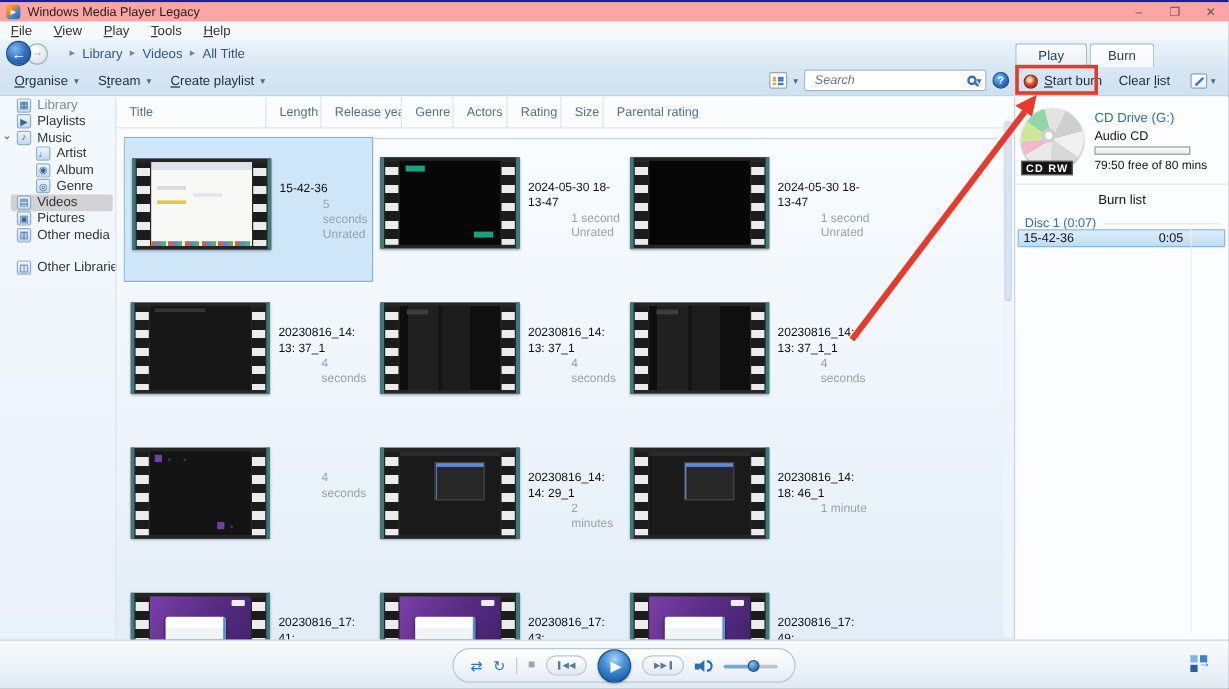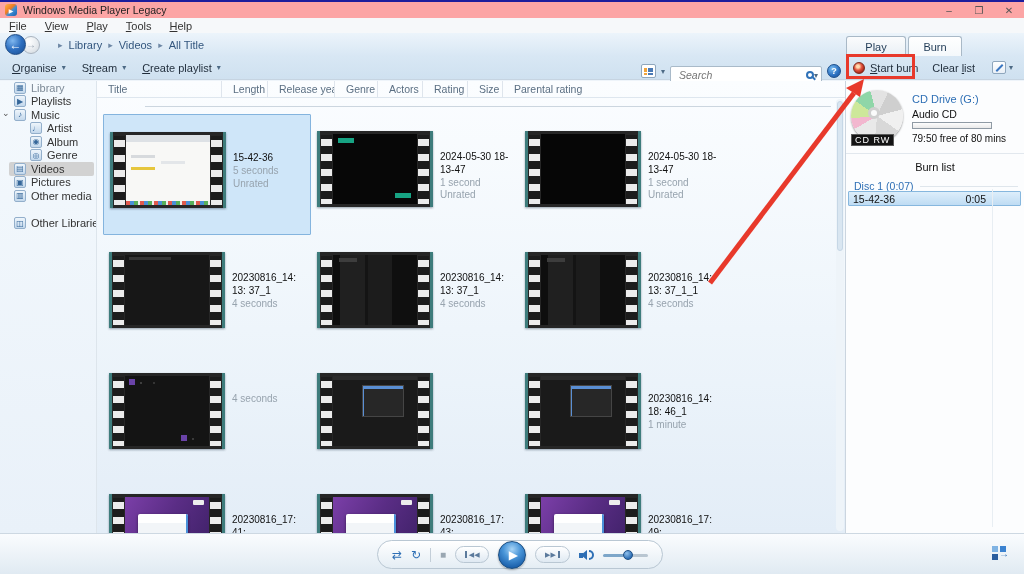--- a/index.html
+++ b/index.html
@@ -49,21 +49,21 @@
   .tool-left{position:absolute;left:6px;top:0;height:23px;display:flex;align-items:center;
     gap:4px;font-size:11px;color:#1f2c3a;}
   .tool-btn{display:flex;align-items:center;gap:5px;padding:0 6px;height:19px;}
   .caret{font-size:8px;color:#4d6largecolor:#4d6largecolor;color:#4d6a85;}
   .search-cluster{position:absolute;right:183px;top:2px;display:flex;align-items:center;gap:5px;}
   .viewico{width:15px;height:14px;border:1px solid #8fa7bd;background:#fff;border-radius:2px;
     display:flex;flex-direction:column;justify-content:space-evenly;padding:2px;}
   .viewico i{display:block;height:2px;
     background:linear-gradient(90deg,#f0a43c 0 3px,rgba(0,0,0,0) 3px 4px,#4a7ab5 4px 100%);}
   .searchbox{width:152px;height:18px;border:1px solid #a9bac9;border-radius:2px;background:#fff;
-    display:flex;align-items:center;padding:0 3px 0 6px;margin-top:8px;}
+    display:flex;align-items:center;padding:0 3px 0 6px;}
   .searchbox input{border:none;outline:none;flex:1;font-size:10.5px;font-style:italic;
     color:#8a8a8a;background:transparent;min-width:0;font-family:inherit;}
   .mag{width:8px;height:8px;border:2px solid #3072b8;border-radius:50%;position:relative;flex:0 0 auto;}
   .mag::after{content:"";position:absolute;width:5px;height:2px;background:#3072b8;
     transform:rotate(45deg);right:-4px;bottom:-2px;}
   .helpico{width:14px;height:14px;border-radius:50%;color:#fff;font-size:9px;font-weight:bold;
     background:radial-gradient(circle at 35% 30%,#79bdf2 0%,#2a6fc0 60%,#1a4f92 100%);
     border:1px solid #1d4f8c;display:flex;align-items:center;justify-content:center;}
   .burn-tools{position:absolute;left:853px;top:0;height:23px;display:flex;align-items:center;
     gap:14px;font-size:11px;color:#1f2c3a;}
@@ -90,21 +90,21 @@
   .sico{width:12px;height:12px;border-radius:2px;flex:0 0 auto;font-size:8px;color:#35679a;
     background:linear-gradient(#eef5fb,#c3d8ec);border:1px solid #93afcb;
     display:flex;align-items:center;justify-content:center;}
   .chev{position:absolute;left:2px;top:0;font-size:9px;color:#555;}
   .slabel{white-space:nowrap;}
 
   
   .library{position:absolute;left:96px;top:0;width:749px;height:100%;
     border-left:1px solid #dde5ec;
     background:linear-gradient(180deg,#fbfdff 0%,#eef5fb 55%,#e3edf7 100%);}
-  .colheaders{display:flex;height:17px;align-items:flex-end;font-size:10.5px;color:#5b6f83;
+  .colheaders{display:flex;height:26px;align-items:flex-end;font-size:10.5px;color:#5b6f83;
     border-bottom:1px solid rgba(170,190,210,.35);}
   .col{height:100%;display:flex;align-items:center;padding-left:11px;
     border-right:1px solid rgba(150,170,190,.28);white-space:nowrap;overflow:hidden;}
   .group-row{display:flex;align-items:center;height:16px;padding-left:12px;gap:8px;}
   .group-label{color:#2456a4;font-size:11px;margin-top:36px;}
   .group-line{flex:1;height:1px;background:#ccd6df;margin-right:14px;}
   .vgrid{position:absolute;left:6px;top:33px;right:10px;bottom:0;overflow:hidden;
     display:grid;grid-template-columns:repeat(3,208px);grid-auto-rows:121px;}
   .vcell{display:flex;padding:17px 0 0 6px;}
   .vcell.selected{background:#cfe6f9;border:1px solid #84b4de;border-radius:1px;}
@@ -134,34 +134,34 @@
   .frame[data-variant="dark-dialog"]::before{content:"";position:absolute;top:0;left:0;right:0;height:4px;background:#2b2b2b;}
   .frame[data-variant="dark-dialog"]::after{content:"";position:absolute;top:9px;left:34%;width:40px;height:30px;
     background:#272727;border:1px solid #454545;
     box-shadow:inset 4px 6px 0 -3px #5a8fd4,inset 4px 15px 0 -12px #8a5fc0;}
   .frame[data-variant="purple"]{background:linear-gradient(120deg,#7b3fa8 0%,#5a2d85 45%,#3a1f63 100%);}
   .frame[data-variant="purple"]::before{content:"";position:absolute;top:3px;right:5px;width:11px;height:5px;background:#ededed;border-radius:1px;}
   .frame[data-variant="purple"]::after{content:"";position:absolute;top:24%;left:16%;width:50px;height:32px;border-radius:2px;
     background:linear-gradient(#ffffff 0 9px,#f2f5f8 9px);box-shadow:0 1px 3px rgba(0,0,0,.5),inset -4px -4px 0 -2px #4a90d9;}
   .vlabel{margin-left:7px;margin-top:20px;width:88px;font-size:10px;line-height:1.28;}
   .vtitle{color:#101010;word-wrap:break-word;}
-  .vmeta{color:#97a3ae;}
+  .vmeta{color:#97a3ae;margin-left:36px;}
   .lib-scroll{position:absolute;right:1px;top:18px;bottom:2px;width:8px;background:#eef4f9;border-radius:4px;}
   .lib-thumb{position:absolute;left:1px;right:1px;top:2px;height:150px;background:#d9e6f1;border-radius:3px;border:1px solid #c6d7e6;}
 
   
   .burnpanel{position:absolute;right:0;top:0;width:179px;height:100%;background:#fcfdfe;
     border-left:1px solid #cbd5df;font-size:10.5px;color:#222;}
   .disc{position:absolute;left:5px;top:9px;width:56px;height:56px;}
   .cd{width:52px;height:52px;border-radius:50%;box-shadow:0 1px 2px rgba(0,0,0,.45);
     background:conic-gradient(from 210deg,#e9e9e9 0 30deg,#f2b7cf 30deg 55deg,#cde89a 55deg 95deg,#8fd6a8 95deg 135deg,#e3e3e3 135deg 175deg,#cfcfcf 175deg 225deg,#f0f0f0 225deg 275deg,#d8d8d8 275deg 335deg,#e9e9e9 335deg 360deg);}
   .hole{position:absolute;left:17px;top:17px;width:12px;height:12px;border-radius:50%;
     background:#fbfbfb;border:3px solid #cfcfcf;}
   .cdlabel{position:absolute;left:0;bottom:0;background:#141414;color:#fff;font-size:9px;
-    font-weight:normal;letter-spacing:1px;padding:0 3px;border:1px solid #5a5a5a;}
+    font-weight:bold;letter-spacing:1px;padding:0 3px;border:1px solid #5a5a5a;}
   .drive-name{position:absolute;left:66px;top:12px;color:#2e6fb5;font-size:11px;}
   .disc-type{position:absolute;left:66px;top:27px;color:#111;}
   .pbar{position:absolute;left:66px;top:41px;width:80px;height:7px;border:1px solid #8f9aa4;
     background:linear-gradient(#fdfdfd,#e9e9e9);}
   .free-text{position:absolute;left:66px;top:52px;color:#111;font-size:10px;}
   .bp-sep{position:absolute;left:0;right:0;top:72px;height:1px;background:#e2e8ee;}
   .list-title{position:absolute;left:0;right:0;top:80px;text-align:center;color:#111;font-size:11px;}
   .disc-group{position:absolute;left:8px;top:99px;color:#2e6fb5;font-size:10.5px;display:flex;
     align-items:center;gap:6px;right:6px;}
   .disc-group .gline{flex:1;height:1px;background:#dfe6ec;}
@@ -451,20 +451,24 @@
           <span class="vlabel">
               <div class="vmeta">4 seconds</div>
             </span>
         </div>
         <div class="vcell">
           <span class="film">
               <span class="sp"></span>
               <span class="frame" data-variant="dark-dialog"></span>
               <span class="sp"></span>
             </span>
+          <span class="vlabel">
+              <div class="vtitle">20230816_14: 14: 29_1</div>
+              <div class="vmeta">2 minutes</div>
+            </span>
         </div>
         <div class="vcell">
           <span class="film">
               <span class="sp"></span>
               <span class="frame" data-variant="dark-dialog"></span>
               <span class="sp"></span>
             </span>
           <span class="vlabel">
               <div class="vtitle">20230816_14: 18: 46_1</div>
               <div class="vmeta">1 minute</div>

